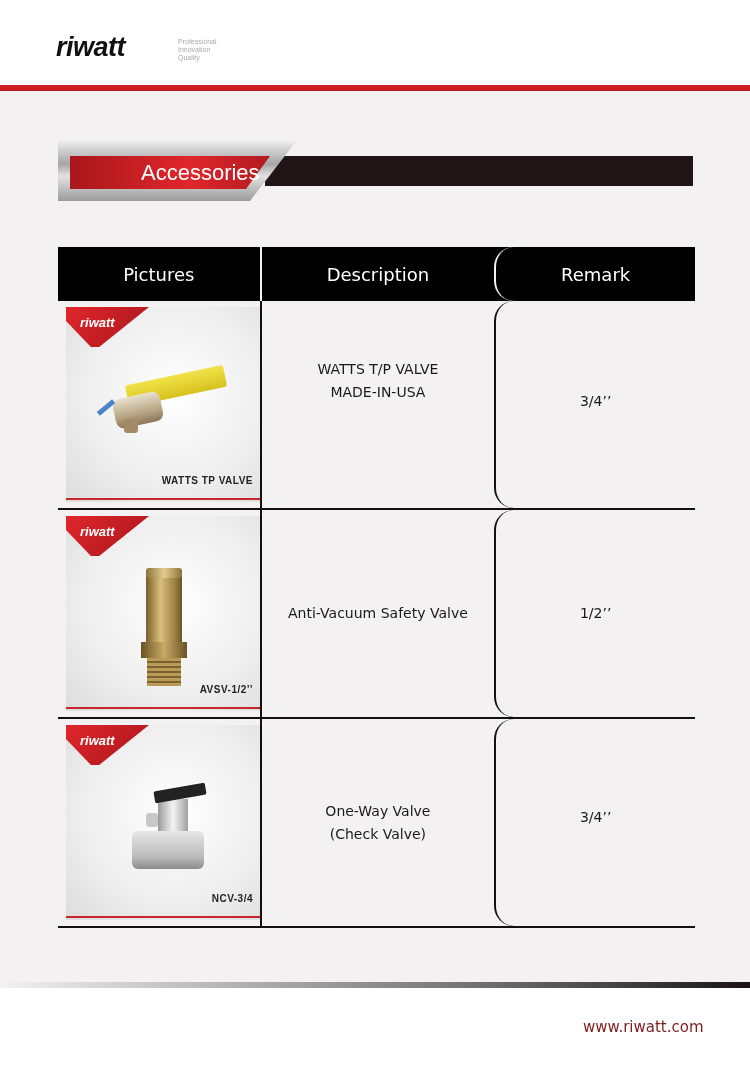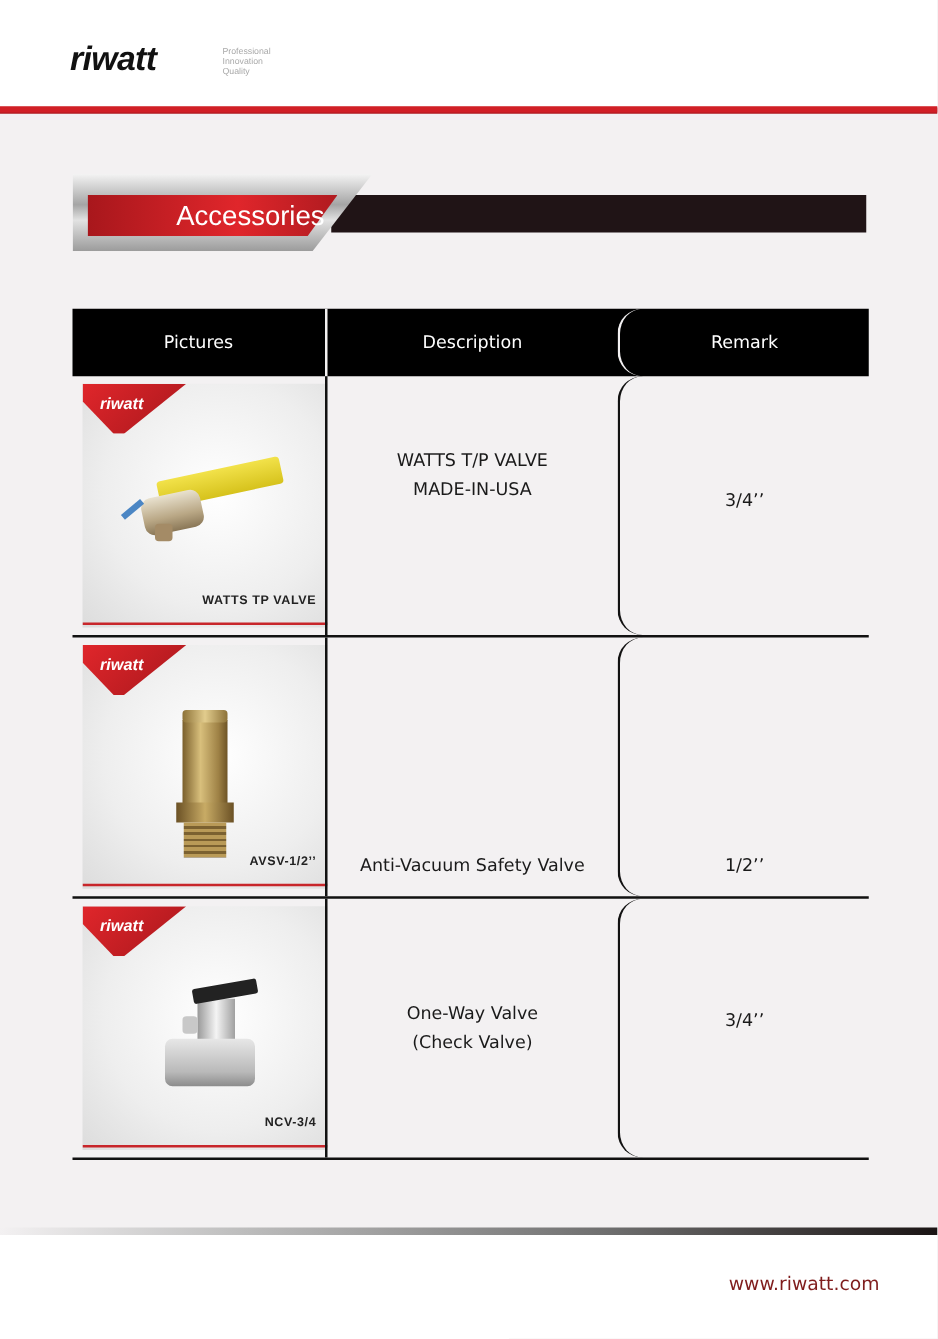--- a/index.html
+++ b/index.html
@@ -15,29 +15,29 @@
   .banner-frame { position: absolute; left: 58px; top: 139px; width: 240px; height: 62px;
     background: linear-gradient(180deg, #f4f4f4 0%, #a5a5a5 40%, #e2e2e2 60%, #9b9b9b 100%);
     clip-path: polygon(0 0, 100% 0, 80% 100%, 0 100%); }
   .banner-red { position: absolute; left: 70px; top: 156px; width: 200px; height: 33px;
     background: linear-gradient(90deg, #a8171c 0%, #e0262b 60%, #b01b20 100%);
     clip-path: polygon(0 0, 100% 0, 88% 100%, 0 100%); }
   .banner-title { position: absolute; left: 97px; top: 160px; font-family: "Liberation Sans", sans-serif; font-size: 22px; color: #fff; margin-left: 44px; }
 
   .table { position: absolute; left: 58px; top: 247px; width: 637px; }
   .thead { display: flex; height: 54px; background: #000; }
-  .th { display: flex; align-items: center; justify-content: center; color: #fff; font-size: 14px; font-family: "DejaVu Sans", sans-serif; }
+  .th { display: flex; align-items: center; justify-content: center; color: #fff; font-size: 18px; font-family: "DejaVu Sans", sans-serif; }
   .th + .th { border-left: 2px solid #f3f1f2; }
   .c1 { width: 213px; } .c2 { width: 248px; } .c3 { width: 212px; border-radius: 20px; }
   .row { display: flex; height: 209px; border-bottom: 2px solid #111; }
   .cell { position: relative; display: flex; align-items: center; justify-content: center; text-align: center; font-size: 14px; line-height: 23px; color: #1a1a1a; }
   .cell.c2, .cell.c3 { border-left: 2px solid #111; }
   .cell.c2 { padding-bottom: 48px; }
   .cell.c3 { padding-bottom: 30px; }
-  .row.r2 .cell.c2, .row.r2 .cell.c3 { padding-bottom: 12px; align-items: flex-end; }
+  .row.r2 .cell.c2, .row.r2 .cell.c3 { padding-bottom: 0; }
   .row.r3 .cell.c3 { padding-bottom: 10px; }
   .row.r3 .cell.c2 { padding-bottom: 0; }
 
   .pic { position: absolute; left: 8px; top: 6px; width: 196px; height: 195px;
     background: radial-gradient(circle at 55% 45%, #ffffff 0%, #eeeeee 60%, #dcdcdc 100%); overflow: hidden; }
   .pic .flag { position: absolute; left: 0; top: 0; width: 83px; height: 40px; background: linear-gradient(135deg, #e0262b, #a8171c); clip-path: polygon(0 0, 100% 0, 40% 100%, 30% 100%, 0 35%); }
   .pic .flag-text { position: absolute; left: 14px; top: 4px; font-family: "Liberation Sans", sans-serif; font-weight: bold; font-style: italic; font-size: 13px; color: #fff; }
   .pic .caption { position: absolute; right: 9px; bottom: 10px; font-family: "Liberation Sans", sans-serif; font-weight: bold; font-size: 10px; color: #222; letter-spacing: 0.5px; }
   .pic .underline { position: absolute; left: 0; right: 0; bottom: 2px; height: 2px; background: #c8262b; }
 

